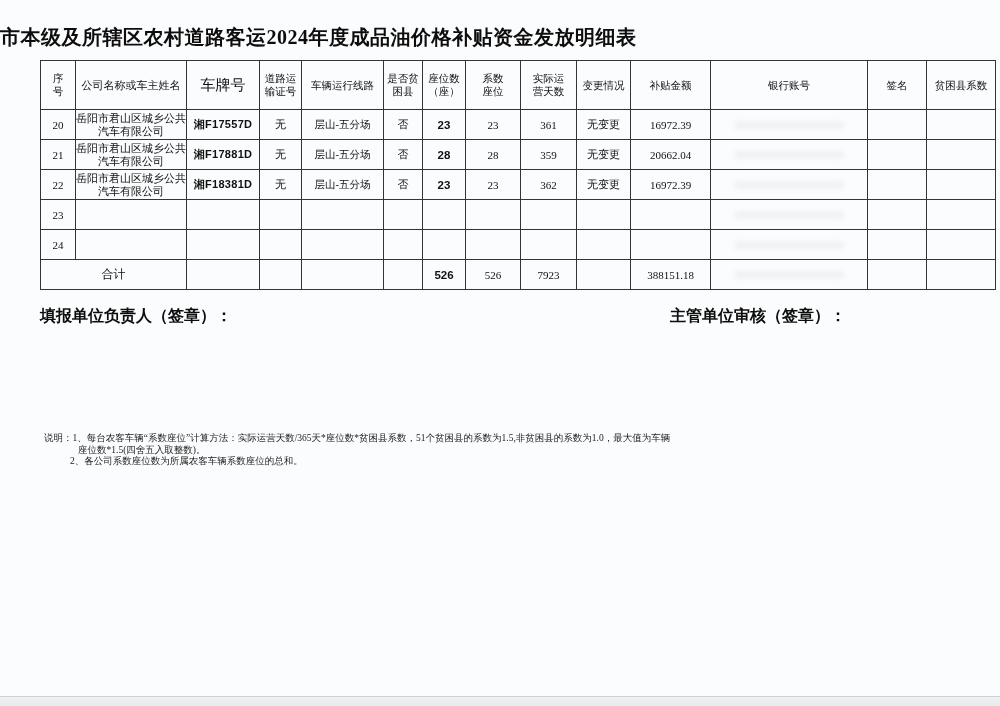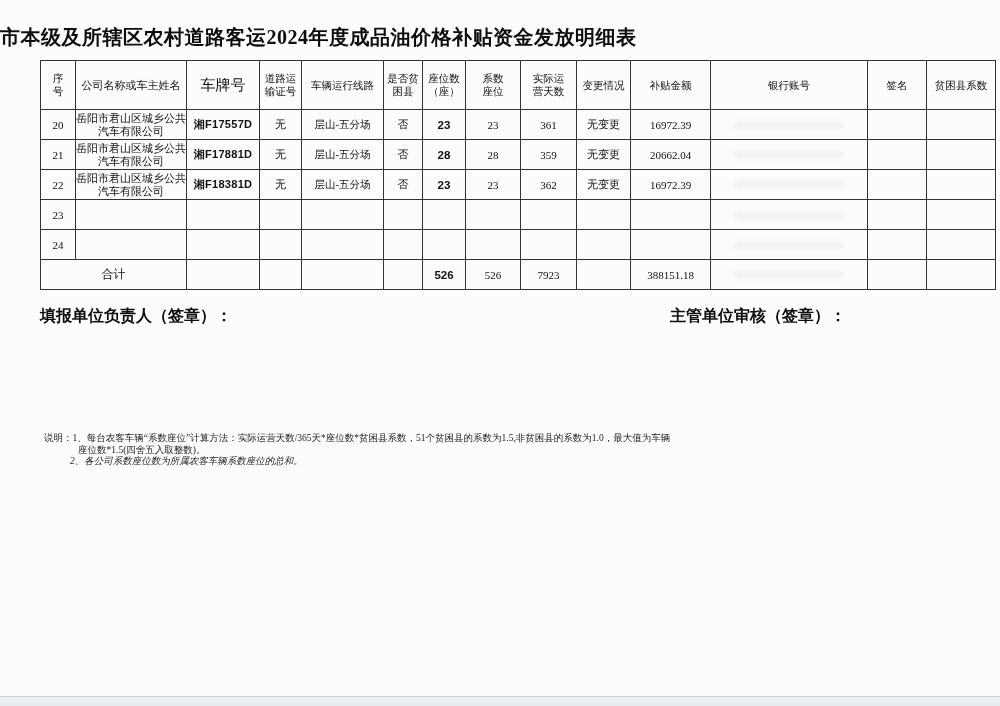--- a/index.html
+++ b/index.html
@@ -60,21 +60,21 @@
     position:absolute;top:306px;left:0;width:1000px;height:22px;
     font-weight:700;font-size:16px;color:#0d0d0d;text-align:center;
   }
   .sig-left{position:absolute;left:40px;top:0;}
   .sig-right{position:absolute;left:670px;top:0;}
   .notes{
     position:absolute;left:44px;top:399px;width:740px;
     font-size:9.5px;line-height:11.5px;color:#222;margin-top:34px;
   }
   .note-l2{padding-left:34px;}
-  .note-l3{padding-left:26px;font-style:italic;}
+  .note-l3{padding-left:26px;}
   .page-bottom-edge{
     position:absolute;left:0;top:696px;width:1000px;height:10px;
     border-top:1px solid #ccd2d6;
     background:linear-gradient(#eef1f3,#e6eaec);
   }
 </style>
 </head>
 <body>
 
 <div class="page">

